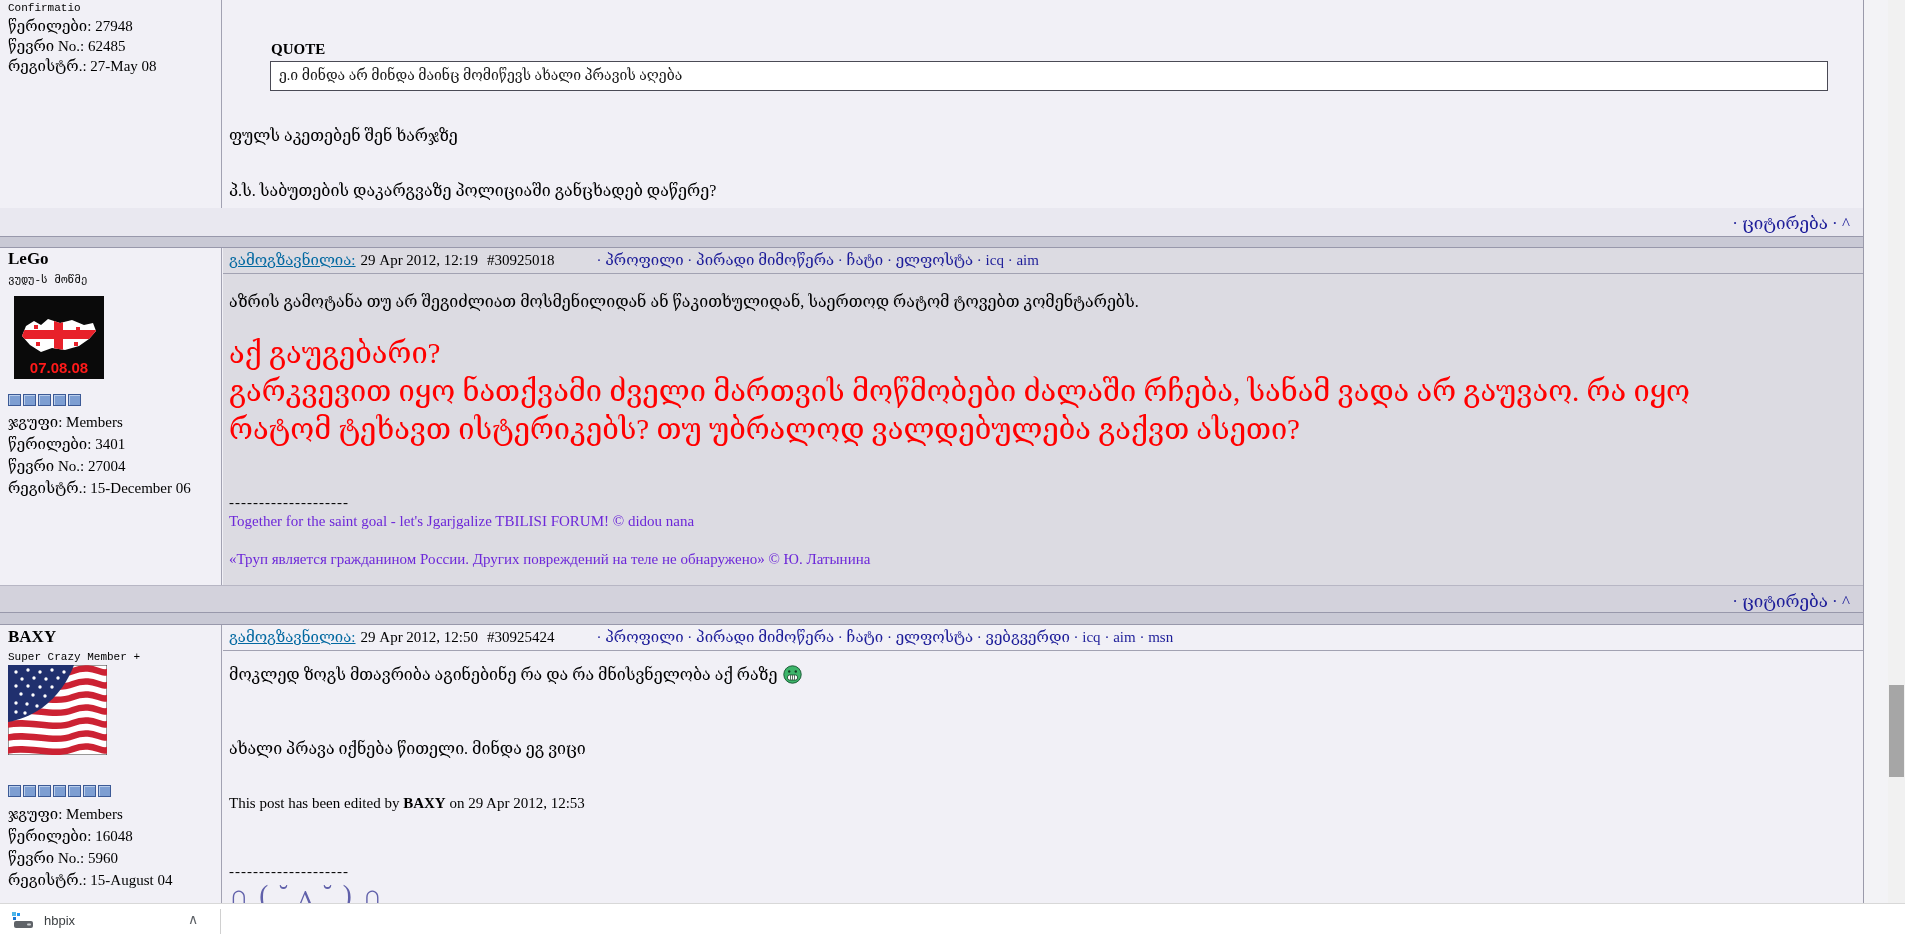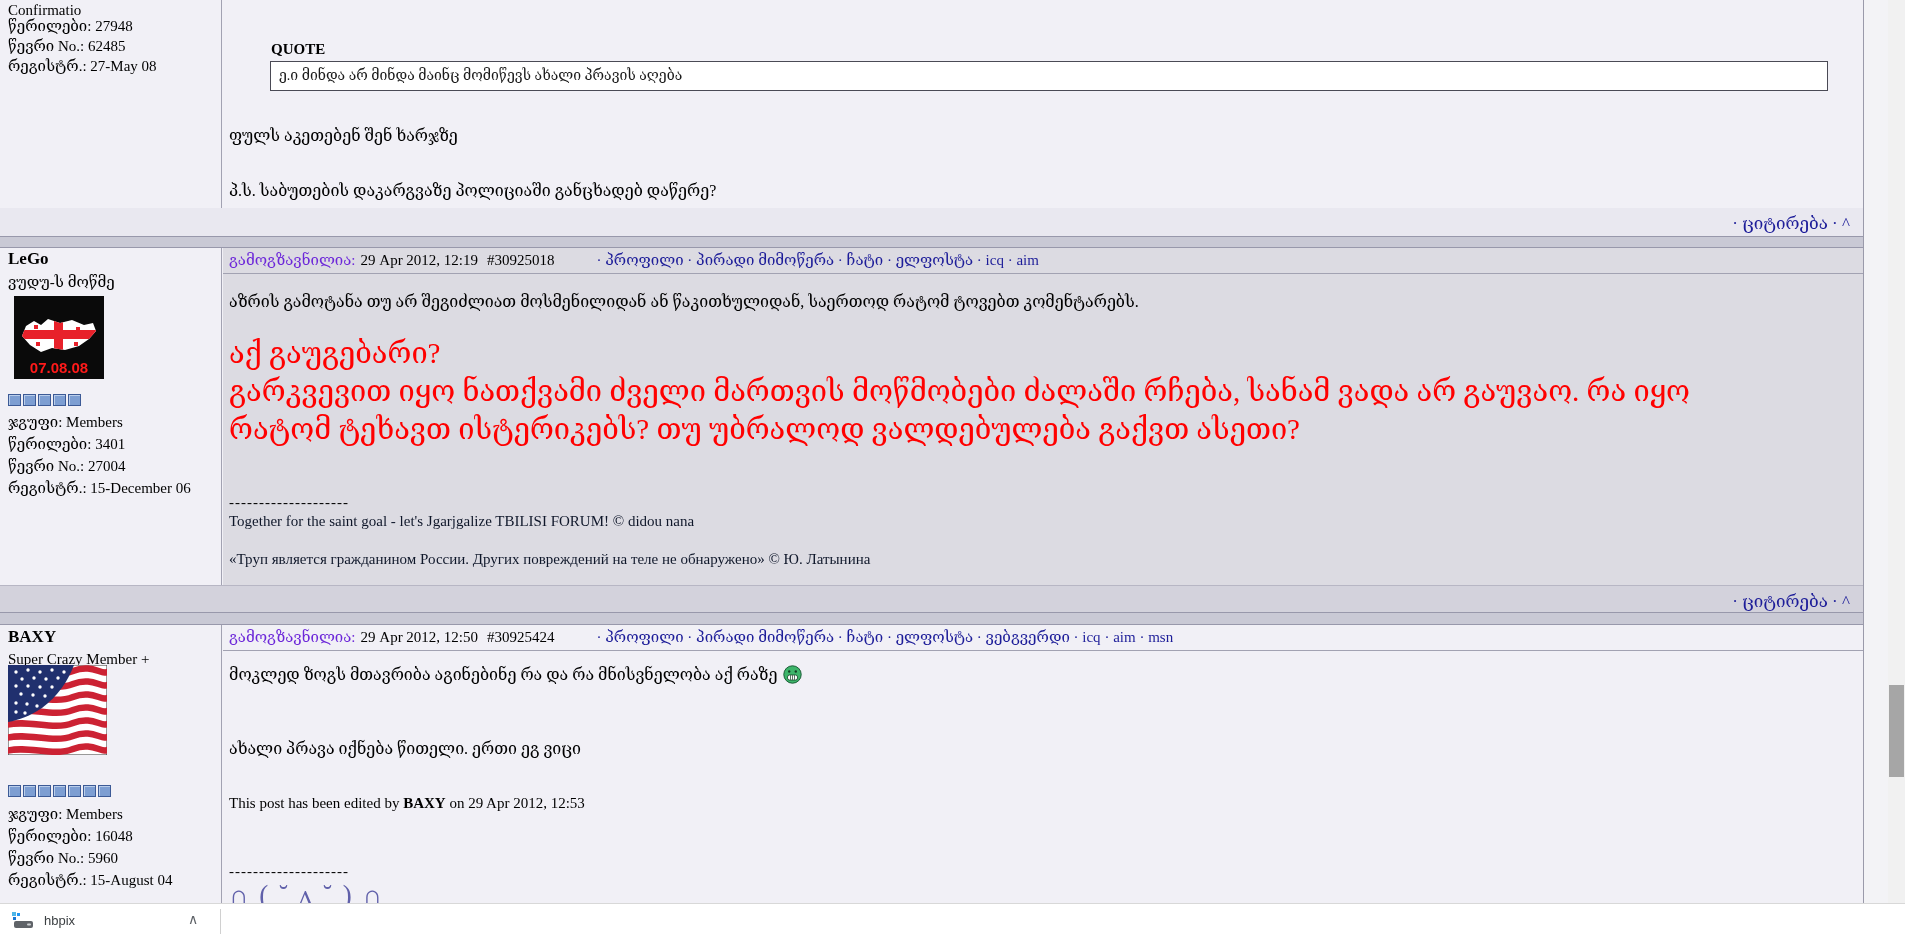--- a/index.html
+++ b/index.html
@@ -30,41 +30,41 @@
   .sidebar { position:absolute; left:0; top:0; width:222px; height:100%;
              border-right:1px solid #a2a2b2; }
   .content { position:absolute; left:223px; top:0; right:0; height:100%; }
   #post2 .content { background:#dcdbe2; height:337px; }
   .pfooter { position:absolute; left:0; bottom:0; width:1864px; }
   #post1 .pfooter { height:28px; background:#e9e8f0; }
   #post2 .pfooter { height:27px; background:#d3d2dc; border-top:1px solid #b7b6c4; }
 
   .abs { position:absolute; white-space:nowrap; }
   .uname { font-weight:bold; font-size:17px;text-align:right; }
-  .utitle { font-size:15px; }
+  .utitle { font-size:11px;font-family:Liberation Mono, monospace; }
   .stats { font-size:15px; line-height:22px; }
   #post1 .stats { line-height:20px; }
   .pips { height:13px; }
   .pip { display:inline-block; width:13px; height:12px; margin-right:2px;
          background:#7d9ed2; border:1px solid #3c5a96;
          box-shadow:inset 1px 1px 0 #b9cdea; vertical-align:top; }
 
   .posthead { position:absolute; top:0; left:0; right:0; height:26px;
               border-bottom:1px solid #a2a2b2; padding:3px 0 0 6px;
               font-size:15px; white-space:nowrap; }
   a, .plink { color:#1d1d99; text-decoration:none; cursor:pointer; }
-  .posted-link { color:#6d28d9; }
+  .posted-link { text-decoration:underline; color:#0369a1; }
   .ph-date { margin-left:5px; color:#000; }
   .ph-id { margin-left:9px; color:#000; }
   .ph-links { margin-left:42px; color:#1d1d99; }
 
   .bodytext { font-size:16px; }
   .redtext { color:#ff0000; font-size:29px; line-height:38px; }
   .sig-sep { font-size:15px; letter-spacing:1px; }
-  .sig { font-size:15px; color:#0f172a; }
+  .sig { font-size:15px; color:#6d28d9; }
   .qrow { position:absolute; right:14px; top:5px; font-size:17px; color:#1d1d99; white-space:nowrap; }
 
   .quote-label { font-weight:bold; font-size:15px; }
   .quote-box { position:absolute; border:1px solid #4a4a55; background:#ffffff;
                width:1558px; height:30px; padding:5px 8px 0 8px; font-size:14px; color:#1b1b1b; }
 
   .avatar-frame { position:absolute; }
   .edited-note { font-size:15px; }
   .sig-art { font-size:27px; color:#6060aa; letter-spacing:2px; }
   .smiley { display:inline-block; vertical-align:-4px; margin-left:6px; }
@@ -170,21 +170,21 @@
         </div>
         <div class="abs bodytext" style="left:6px; top:40px;"><span>მოკლედ ზოგს მთავრიბა აგინებინე რა და რა მნისვნელობა აქ რაზე</span><span class="smiley"><svg width="19" height="19" viewBox="0 0 19 19">
                 <circle cx="9.5" cy="9.5" r="8.7" fill="#3db56a" stroke="#1a5c36" stroke-width="1"></circle>
                 <circle cx="6.2" cy="6.5" r="1.2" fill="#123f24"></circle>
                 <circle cx="12.8" cy="6.5" r="1.2" fill="#123f24"></circle>
                 <rect x="4.5" y="10" width="10" height="5" rx="2" fill="#ffffff" stroke="#123f24" stroke-width="0.8"></rect>
                 <line x1="7.5" y1="10.2" x2="7.5" y2="14.8" stroke="#123f24" stroke-width="0.7"></line>
                 <line x1="9.5" y1="10.2" x2="9.5" y2="14.8" stroke="#123f24" stroke-width="0.7"></line>
                 <line x1="11.5" y1="10.2" x2="11.5" y2="14.8" stroke="#123f24" stroke-width="0.7"></line>
               </svg></span></div>
-        <div class="abs bodytext" style="left:6px; top:114px;">ახალი პრავა იქნება წითელი. ერთი ეგ ვიცი</div>
+        <div class="abs bodytext" style="left:6px; top:114px;">ახალი პრავა იქნება წითელი. მინდა ეგ ვიცი</div>
         <div class="abs edited-note" style="left:6px; top:170px;"><span>This post has been edited by </span><b>BAXY</b><span> on 29 Apr 2012, 12:53</span></div>
         <div class="abs sig-sep" style="left:6px; top:238px;">--------------------</div>
         <div class="abs sig-art" style="left:6px; top:255px;">∩   ( ˘ ʌ ˘ )   ∩</div>
       </div>
       <div class="sidebar">
         <div class="abs uname" style="left:8px; top:2px;">BAXY</div>
         <div class="abs utitle" style="left:8px; top:26px;">Super Crazy Member +</div>
         <div class="avatar-frame" style="left:8px; top:40px; width:99px; height:90px;">
           <svg width="99" height="90" viewBox="0 0 99 90">
             <rect x="0" y="0" width="99" height="90" fill="#ffffff" stroke="#333" stroke-width="1"></rect>

